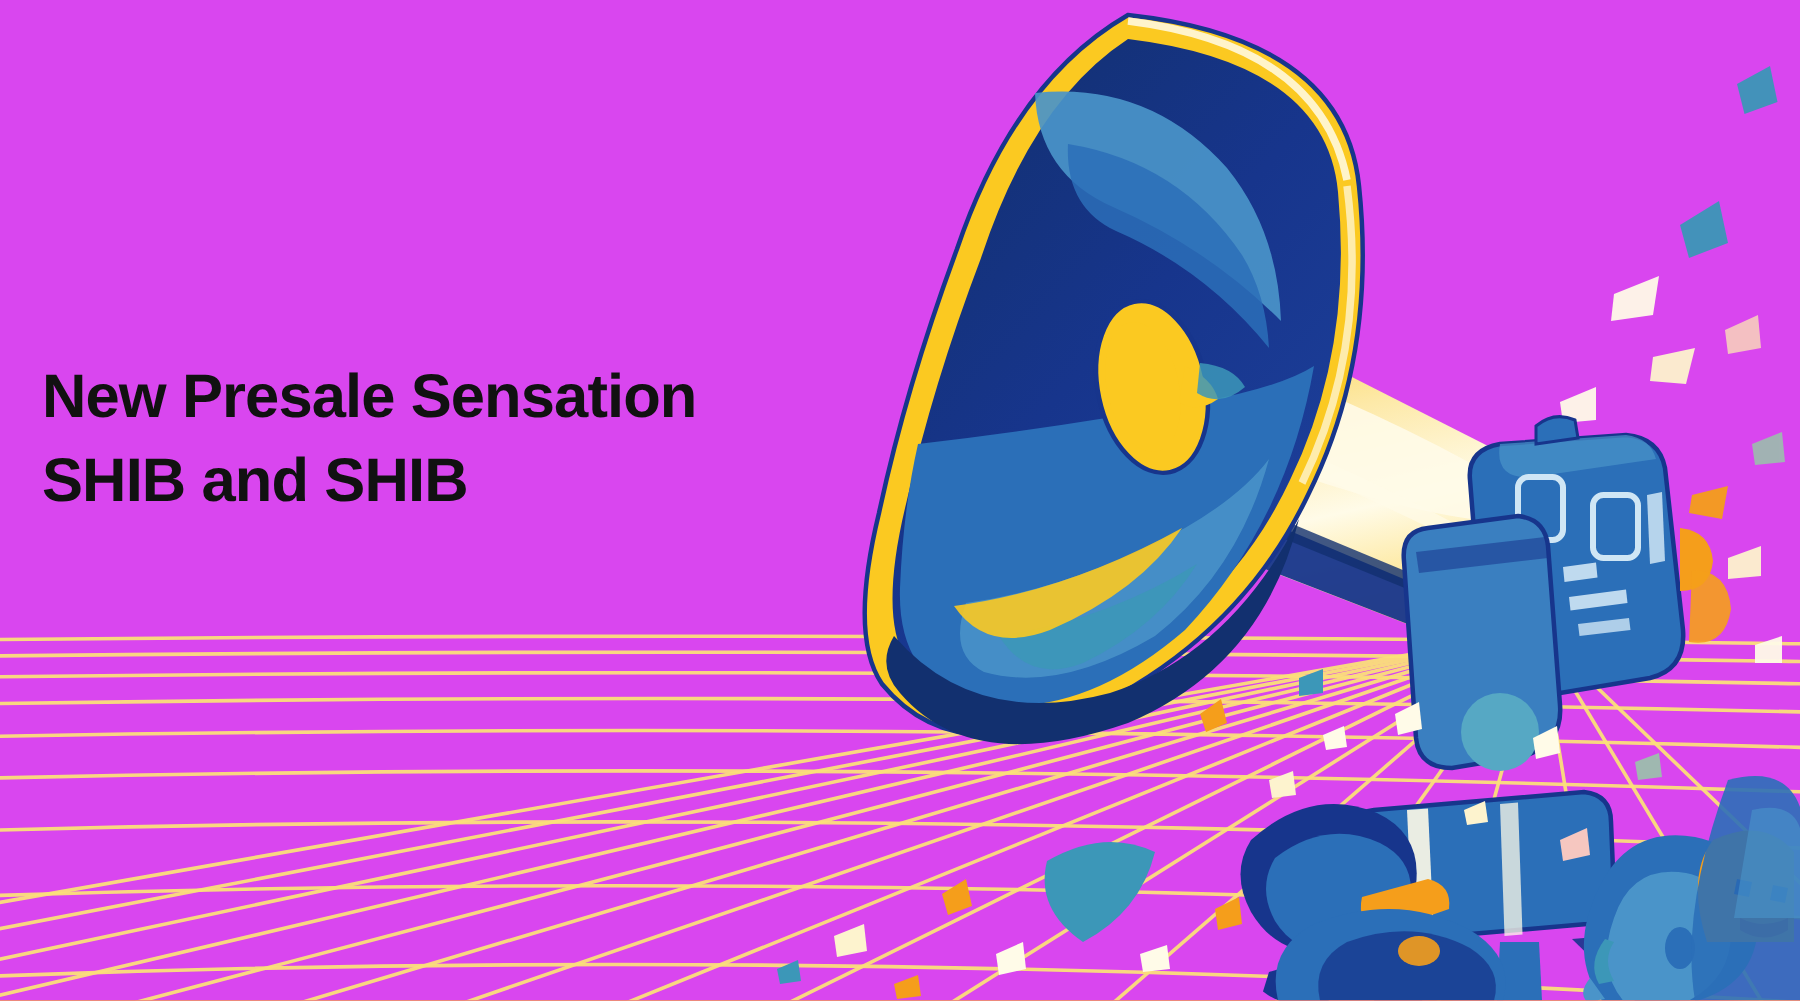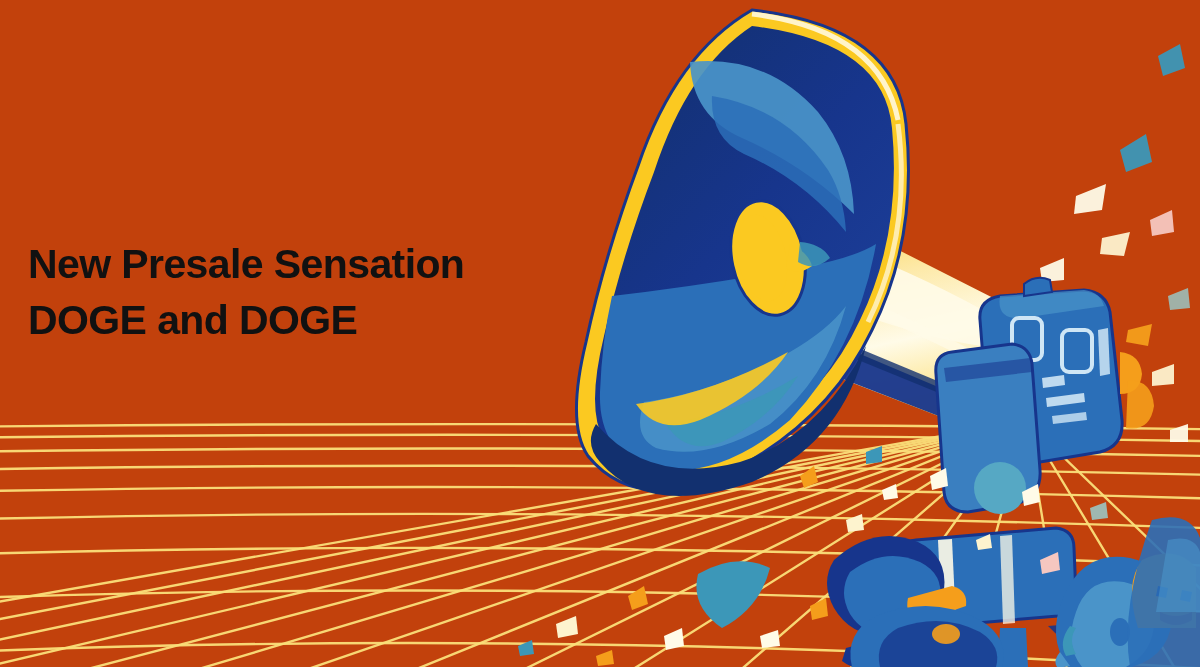--- a/index.html
+++ b/index.html
@@ -5,21 +5,21 @@
 <style>
   * { margin:0; padding:0; box-sizing:border-box; }
   html, body {
     width:1200px; height:667px;
     font-family:"Liberation Sans", sans-serif;
     overflow:hidden; background:#FBBF24;
   }
   .banner {
     position:relative;
     width:1200px; height:667px;
-    background:#c2410c;
+    background:#d946ef;
     overflow:hidden;
   }
 
   
   .grid-layer {
     position:absolute;
     left:0; top:400px;
     width:1200px; height:267px;
     overflow:hidden;
     pointer-events:none;
@@ -279,16 +279,16 @@
           <path d="M1090 508 l16 -6 2 16 -16 2 z" fill="#9FB8B0"></path>
           <path d="M1022 492 l16 -8 2 18 -16 4 z" fill="#FFFBE8"></path>
         </g>
 
       </g>
     </svg>
   </div>
 
   <h1 class="headline">
     <span class="line">New Presale Sensation</span>
-    <span class="line">DOGE and DOGE</span>
+    <span class="line">SHIB and SHIB</span>
   </h1>
 
 </div>
 
 </body></html>

